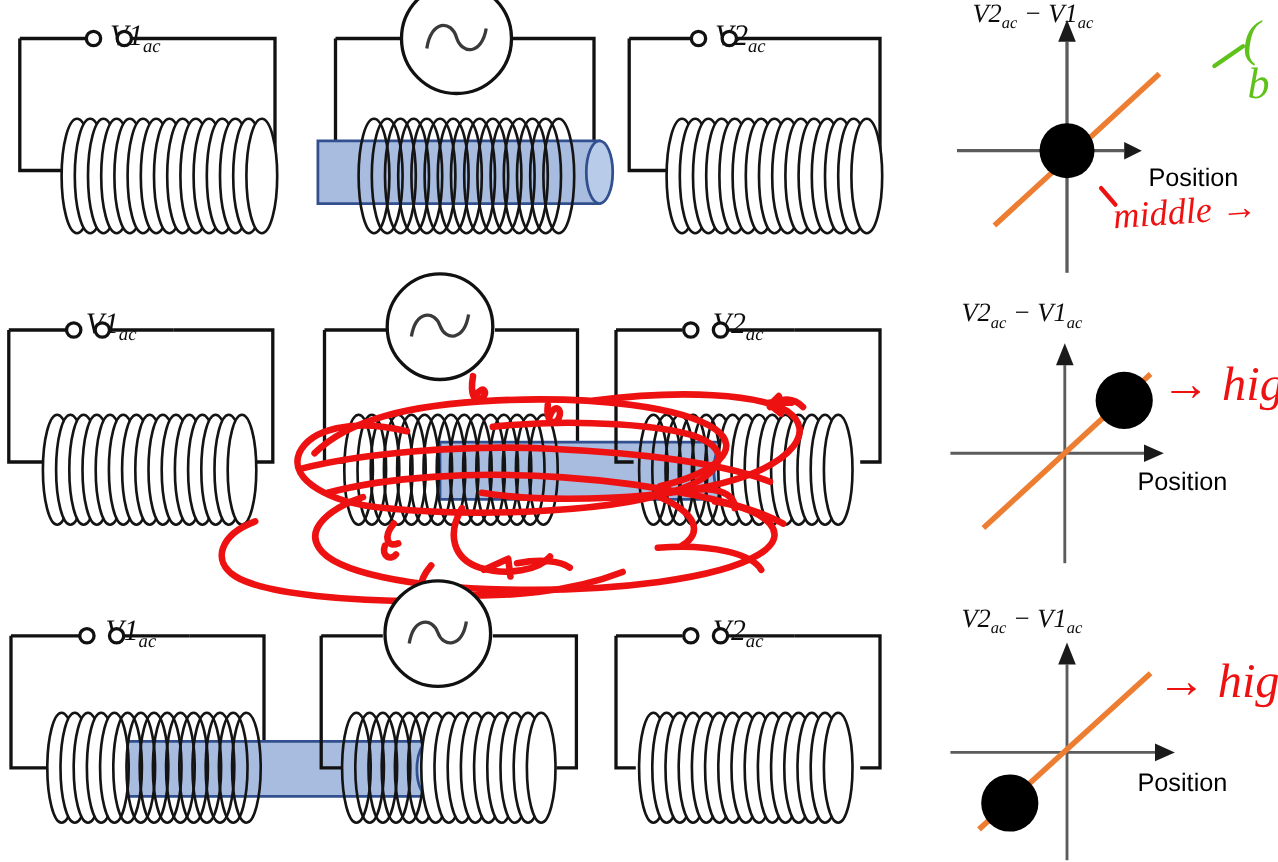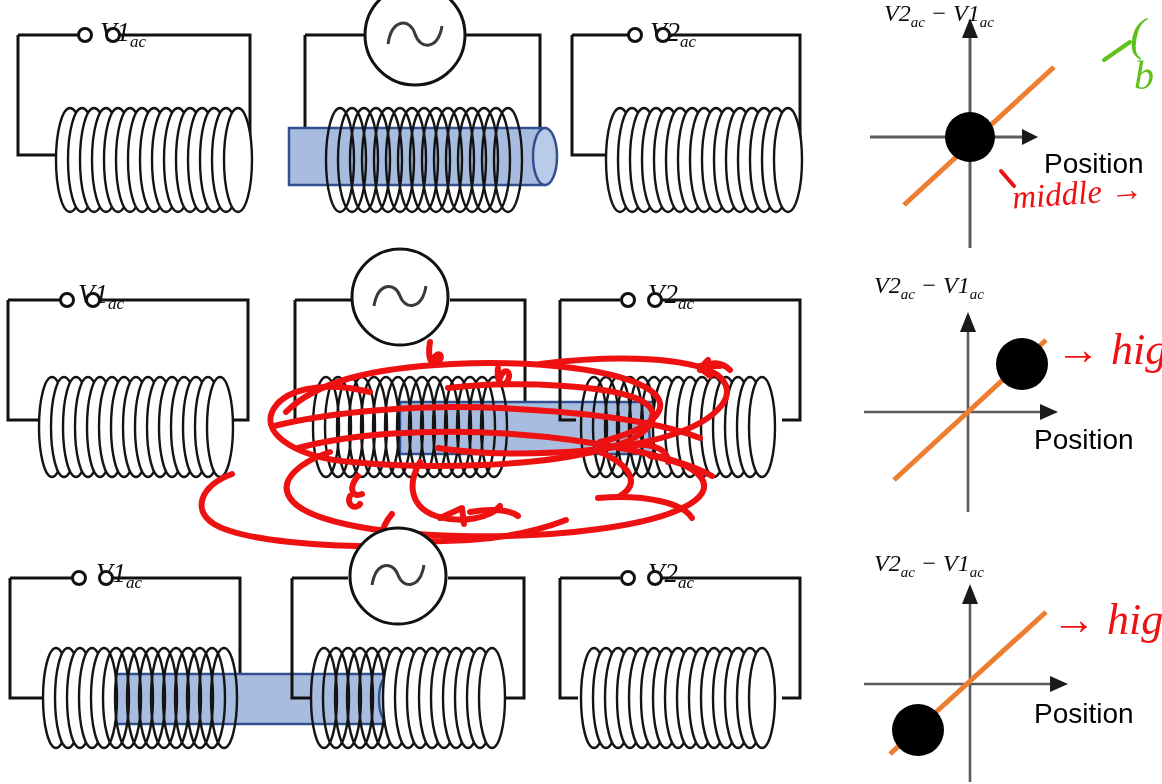--- a/index.html
+++ b/index.html
@@ -6,21 +6,21 @@
   body{width:1162px;height:784px;position:relative;overflow:hidden;
        font-family:"Liberation Sans",sans-serif;color:#000;}
   .stage{position:absolute;left:0;top:0;width:1162px;height:784px;}
   .row{position:absolute;left:0;width:862px;height:260px;}
   .plot{position:absolute;left:862px;width:300px;height:260px;}
   .lbl{position:absolute;font-family:"Liberation Serif",serif;font-style:italic;
        white-space:nowrap;color:#0d0d0d;}
   .vlabel{font-size:27px;}
   .vlabel sub{font-size:17px;font-style:italic;}
   .axlabel{position:absolute;font-family:"Liberation Sans",sans-serif;
-           font-style:normal;font-size:28px;color:#000;white-space:nowrap;}
+           font-style:normal;font-size:23px;color:#000;white-space:nowrap;}
   .plotlbl{position:absolute;font-family:Liberation Serif, serif;font-style:italic;
            font-size:24px;color:#0d0d0d;white-space:nowrap;}
   .plotlbl sub{font-size:15px;}
   .hand{position:absolute;font-family:"Liberation Serif",serif;font-style:italic;
         white-space:nowrap;pointer-events:none;}
   svg{display:block;overflow:visible;}
 </style>
 </head>
 <body>
 

